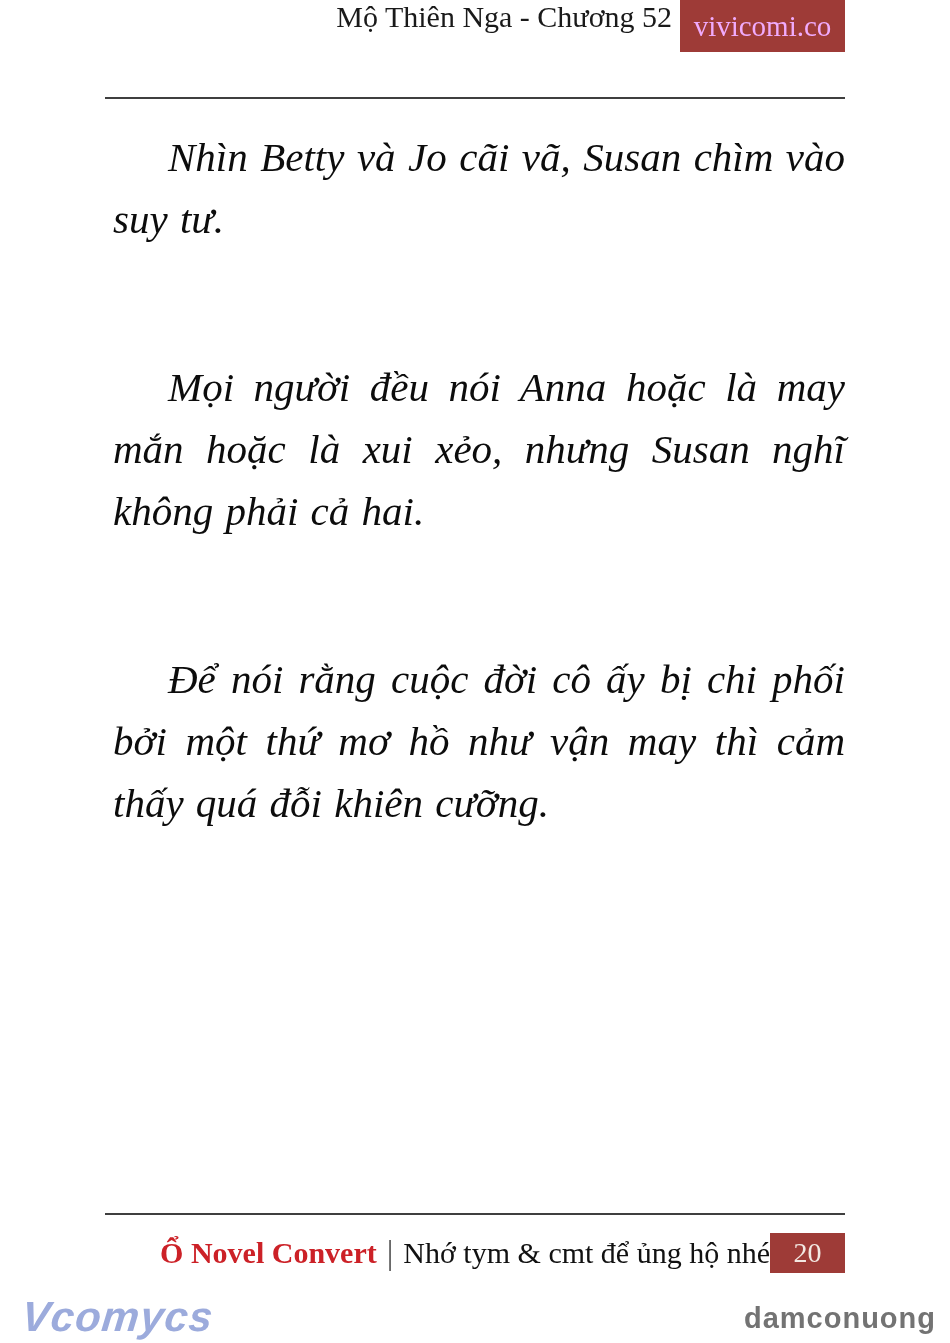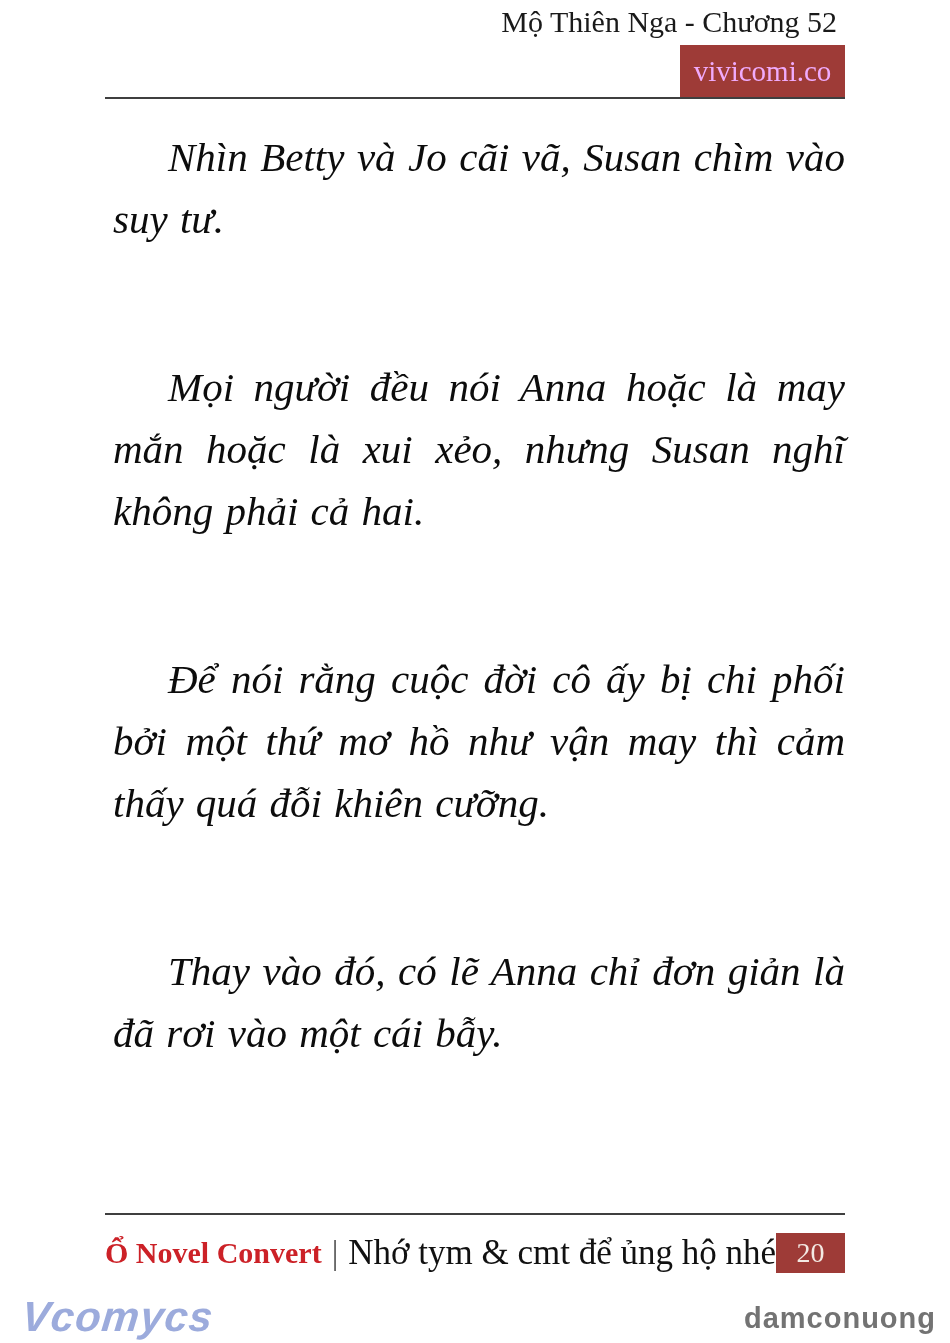--- a/index.html
+++ b/index.html
@@ -10,21 +10,21 @@
     background:#ffffff;
     overflow:hidden;
     font-family:"Liberation Serif","DejaVu Serif",serif;
   }
 
   
   .header {
     position:absolute; left:105px; top:0;
     width:740px; height:99px;
     border-bottom:2px solid #3f3f3f;
-    display:flex; align-items:flex-end; justify-content:flex-end;flex-direction:column;
+    display:flex; align-items:flex-start; justify-content:flex-end;
   }
   .header-title {
     font-size:30px; color:#1a1a1a;
     margin-bottom:6px; margin-right:8px;
     white-space:nowrap;
   }
   .header-badge {
     display:flex; align-items:center; justify-content:center;
     width:165px; height:52px;
     background:#9e3b37;
@@ -58,21 +58,21 @@
   }
   .footer-brand {
     font-size:30px; font-weight:bold; color:#cc2127;
     white-space:nowrap;
   }
   .footer-sep {
     font-size:33px; color:#555555;
     margin:0 10px; font-weight:normal;
   }
   .footer-note {
-    font-size:35px; color:#111111;
+    font-size:30px; color:#111111;
     white-space:nowrap;
   }
   .footer-pagenum {
     display:flex; align-items:center; justify-content:center;
     width:75px; height:40px;
     background:#9e3b37;
     color:#f3e9e3;
     font-size:28px;
   }
 
@@ -101,21 +101,20 @@
 
   <header class="header">
     <span class="header-title">Mộ Thiên Nga - Chương 52</span>
     <span class="header-badge">vivicomi.co</span>
   </header>
 
   <main class="body-text">
     <p>Nhìn Betty và Jo cãi vã, Susan chìm vào suy tư.</p>
     <p>Mọi người đều nói Anna hoặc là may mắn hoặc là xui xẻo, nhưng Susan nghĩ không phải cả hai.</p>
     <p>Để nói rằng cuộc đời cô ấy bị chi phối bởi một thứ mơ hồ như vận may thì cảm thấy quá đỗi khiên cưỡng.</p>
-    <p>Thay vào đó, có lẽ Anna chỉ đơn giản là đã rơi vào một cái bẫy.</p>
   </main>
 
   <footer class="footer">
     <span class="footer-brand">Ổ Novel Convert</span>
     <span class="footer-sep">|</span>
     <span class="footer-note">Nhớ tym &amp; cmt để ủng hộ nhé</span>
     <span class="footer-pagenum">20</span>
   </footer>
 
   <div class="wm-left">Vcomycs</div>

